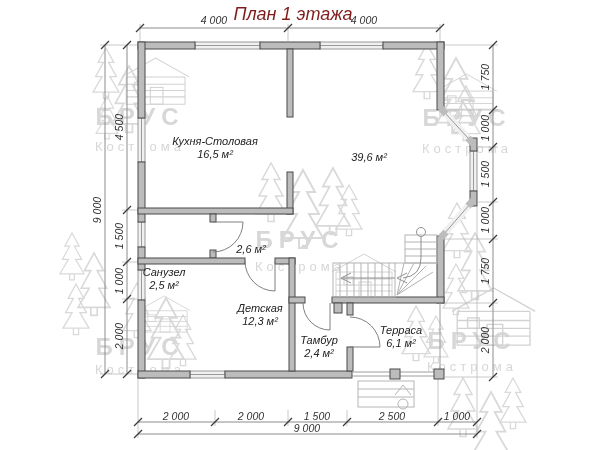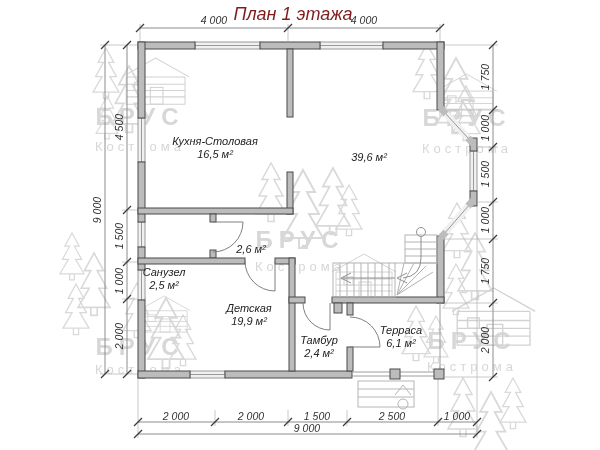--- a/index.html
+++ b/index.html
@@ -283,23 +283,23 @@
   <div class="txt room" style="left:289px;top:151px;">
     <div>39,6 м²</div>
   </div>
   <div class="txt room" style="left:84px;top:222px;margin-top:44px;">
     <div>Санузел</div>
     <div>2,5 м²</div>
   </div>
   <div class="txt room" style="left:171px;top:243px;width:160px;">
     <div>2,6 м²</div>
   </div>
-  <div class="txt room" style="left:137px;top:302px;padding-left:32px;">
+  <div class="txt room" style="left:148px;top:302px;padding-left:32px;">
     <div>Детская</div>
-    <div>19,9 м²</div>
+    <div>12,3 м²</div>
   </div>
   <div class="txt room" style="left:239px;top:334px;">
     <div>Тамбур</div>
     <div>2,4 м²</div>
   </div>
   <div class="txt room" style="left:321px;top:324px;">
     <div>Терраса</div>
     <div>6,1 м²</div>
   </div>
 

